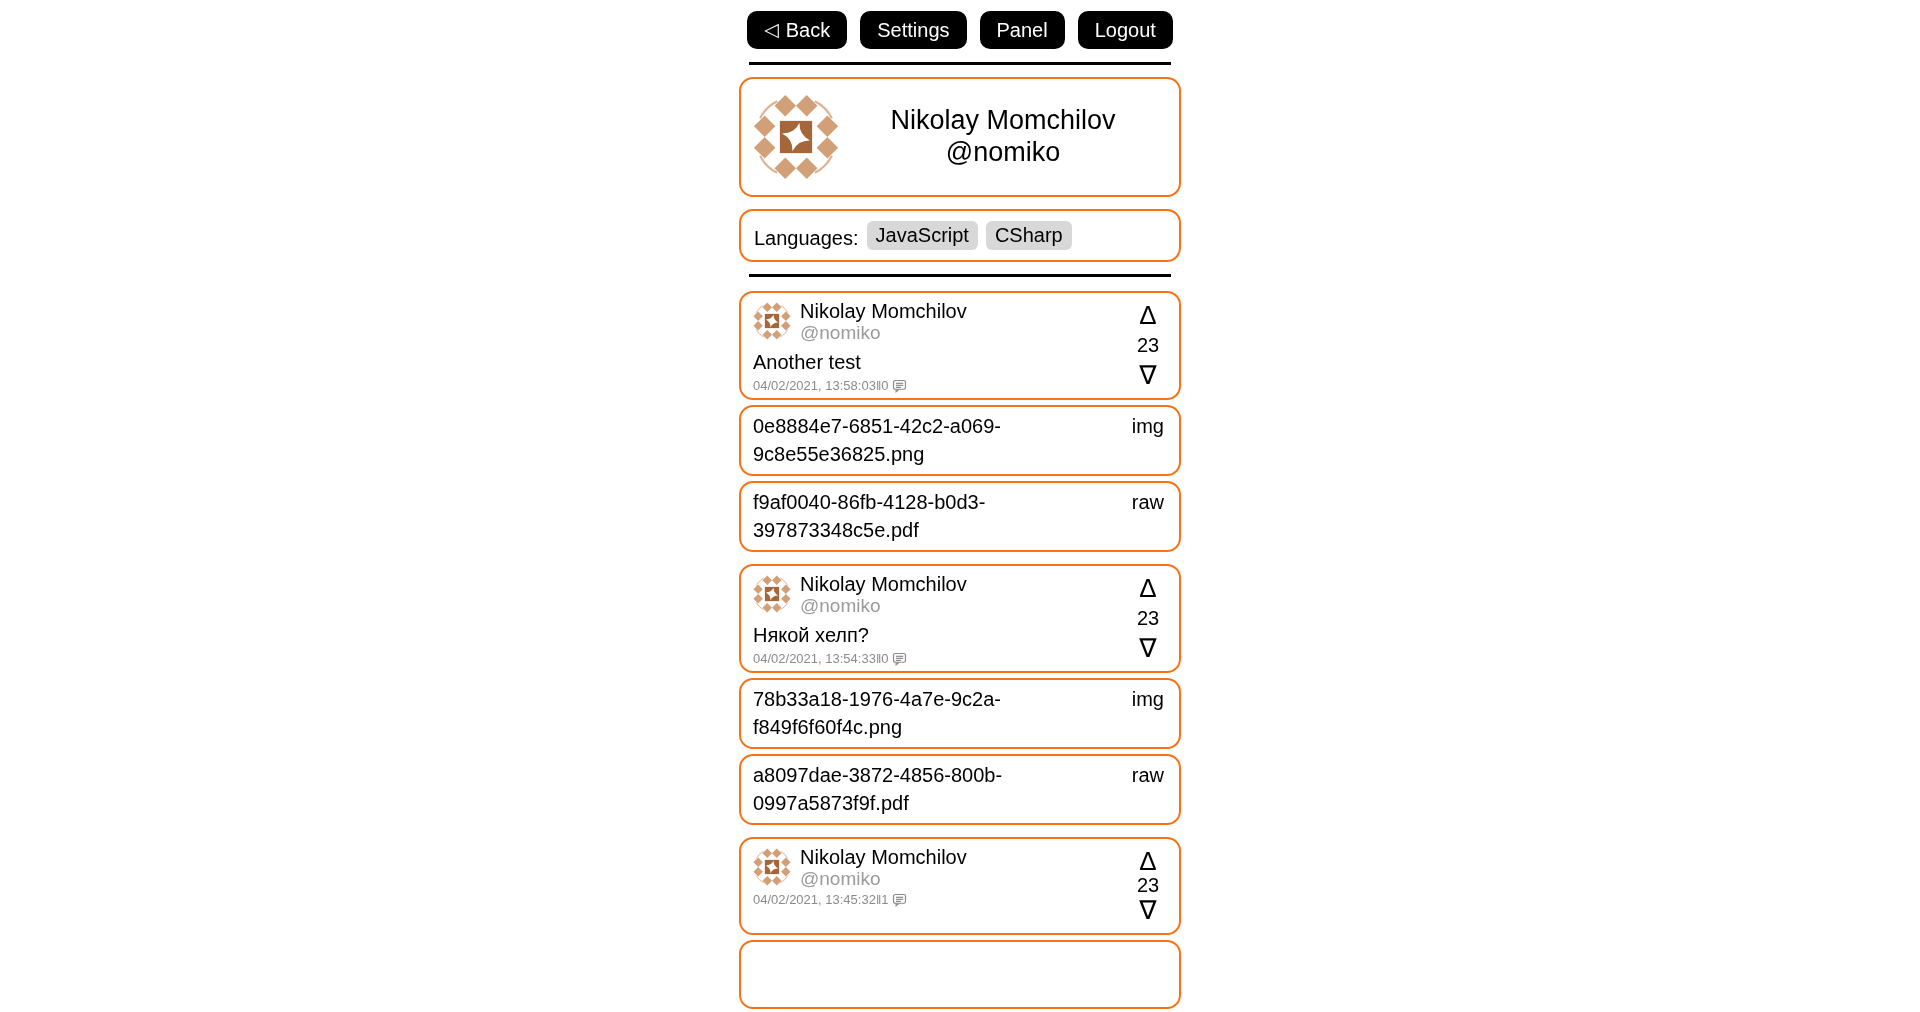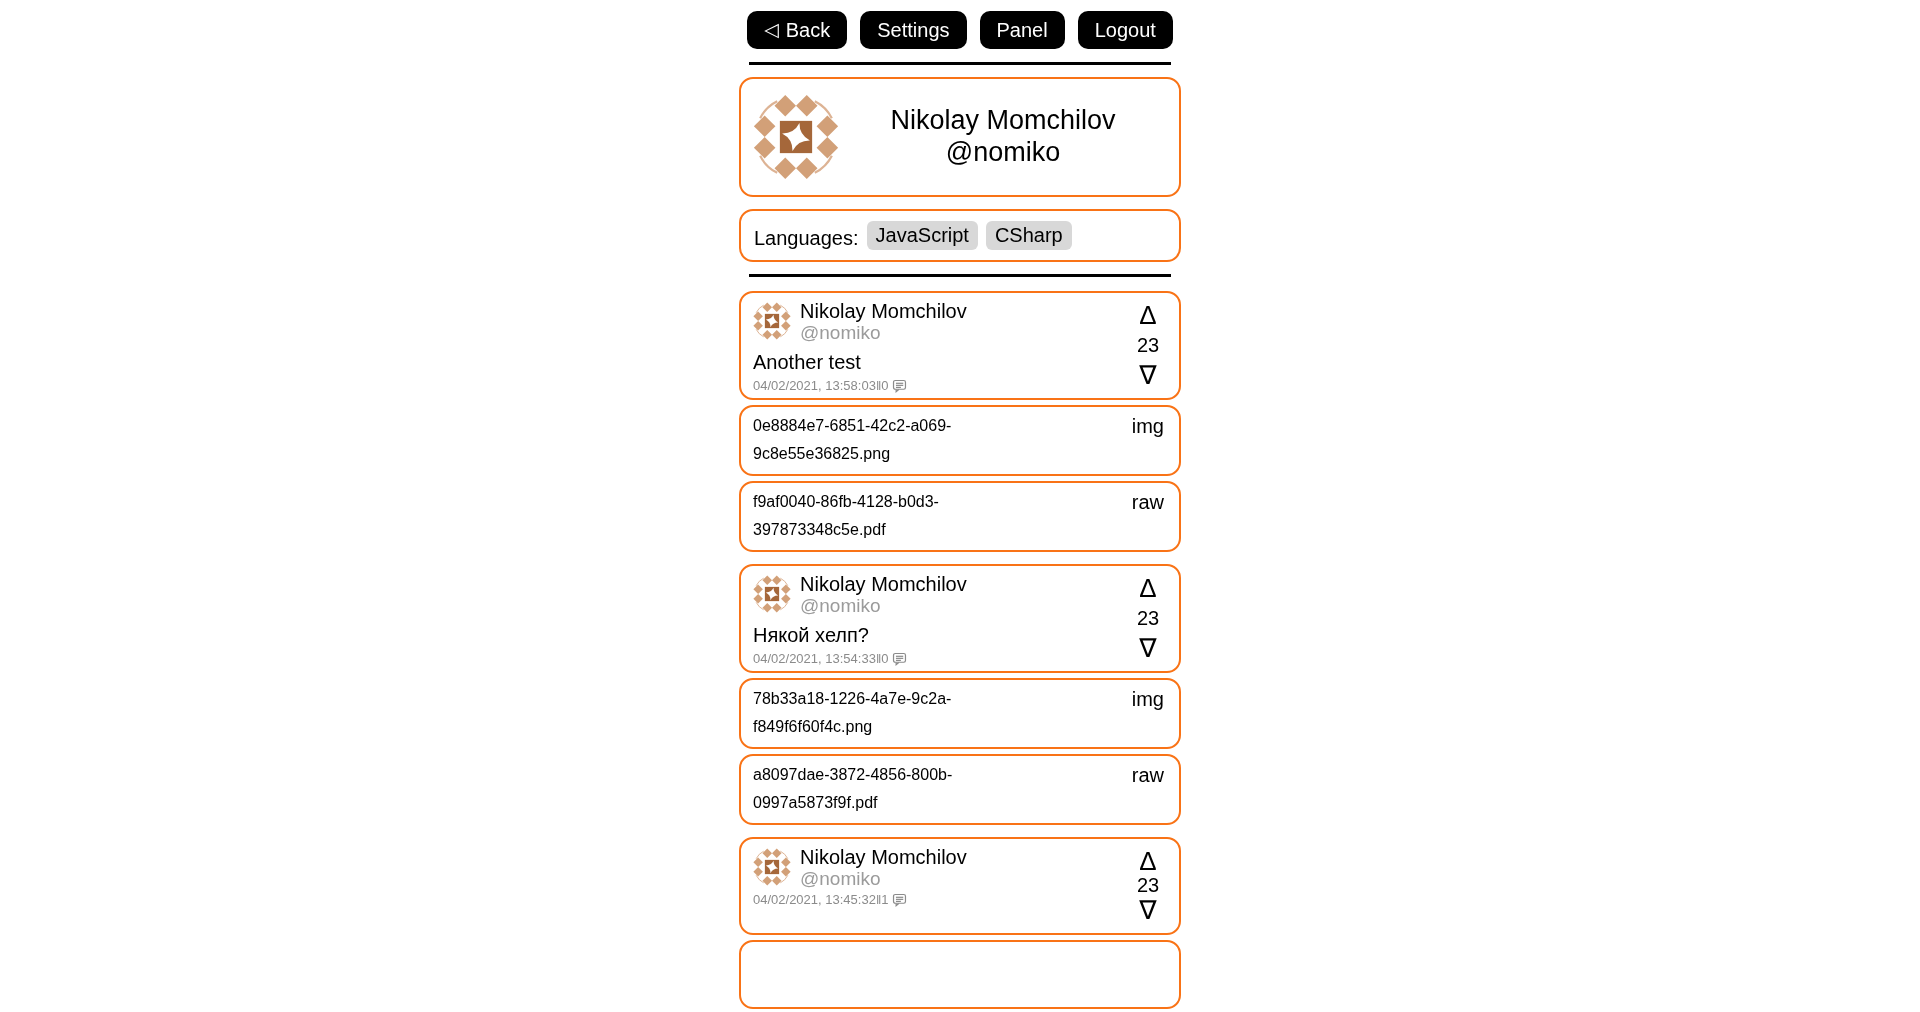--- a/index.html
+++ b/index.html
@@ -57,21 +57,21 @@
     background: none; border: none; padding: 0; margin: 0; cursor: pointer;
     font-size: 26px; line-height: 1; color: #000;
     font-family: "Liberation Sans", sans-serif;
   }
   .vote-count { font-size: 20px; }
 
   .attachment-card {
     margin-top: 5px; padding: 5px 15px 6px 12px;
     display: flex; justify-content: space-between; min-height: 69px;
   }
-  .attachment-name { font-size: 16px; line-height: 28px; max-width: 300px; overflow-wrap: break-word; }
+  .attachment-name { font-size: 20px; line-height: 28px; max-width: 300px; overflow-wrap: break-word; }
   .attachment-type { font-size: 20px; line-height: 28px; }
 
   .id-square { fill: var(--av-square, #a5673a); }
   .id-diamond { fill: var(--av-diamond, #d2a078); }
   .id-arc { stroke: var(--av-arc, #ddb394); fill: none; stroke-width: 2.5; }
   .id-star { fill: #ffffff; }
   .hidden-defs { position: absolute; width: 0; height: 0; overflow: hidden; }
 </style>
 </head>
 <body>
@@ -211,21 +211,21 @@
           </span>
         </div>
       </div>
       <div class="vote-col">
         <button class="vote-btn">Δ</button>
         <span class="vote-count">23</span>
         <button class="vote-btn">∇</button>
       </div>
     </div>
     <div class="card attachment-card">
-      <span class="attachment-name">78b33a18-1226-4a7e-9c2a-f849f6f60f4c.png</span>
+      <span class="attachment-name">78b33a18-1976-4a7e-9c2a-f849f6f60f4c.png</span>
       <span class="attachment-type">img</span>
     </div>
     <div class="card attachment-card">
       <span class="attachment-name">a8097dae-3872-4856-800b-0997a5873f9f.pdf</span>
       <span class="attachment-type">raw</span>
     </div>
   </div>
 
   <div class="post-group">
     <div class="card post-card">

